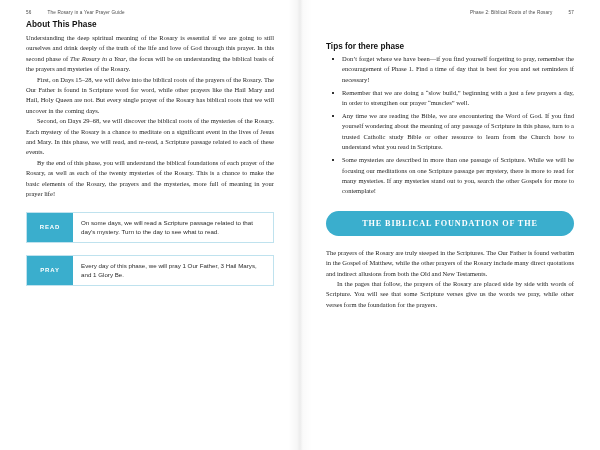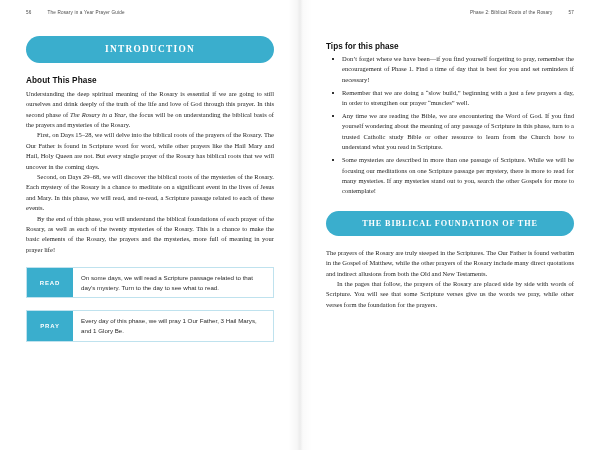--- a/index.html
+++ b/index.html
@@ -178,23 +178,20 @@
 
 <div class="spread">
 
   <div class="page page-left">
 
     <div class="runhead left">
       <span class="folio">56</span>
       <span>The Rosary in a Year Prayer Guide</span>
     </div>
 
-    <div class="banner intro" style="background-color: rgb(58, 174, 205);">
-      <span>INTRODUCTION</span>
-    </div>
 
     <h2 class="section-head">About This Phase</h2>
 
     <p class="body">Understanding the deep spiritual meaning of the Rosary is essential if we are going to still ourselves and drink deeply of the truth of the life and love of God through this prayer. In this second phase of <span class="italic">The Rosary in a Year</span>, the focus will be on understanding the biblical basis of the prayers and mysteries of the Rosary.</p>
 
     <p class="body">First, on Days 15–28, we will delve into the biblical roots of the prayers of the Rosary. The Our Father is found in Scripture word for word, while other prayers like the Hail Mary and Hail, Holy Queen are not. But every single prayer of the Rosary has biblical roots that we will uncover in the coming days.</p>
 
     <p class="body">Second, on Days 29–68, we will discover the biblical roots of the mysteries of the Rosary. Each mystery of the Rosary is a chance to meditate on a significant event in the lives of Jesus and Mary. In this phase, we will read, and re-read, a Scripture passage related to each of these events.</p>
 
     <p class="body">By the end of this phase, you will understand the biblical foundations of each prayer of the Rosary, as well as each of the twenty mysteries of the Rosary. This is a chance to make the basic elements of the Rosary, the prayers and the mysteries, more full of meaning in your prayer life!</p>
@@ -211,21 +208,21 @@
 
   </div>
 
   <div class="page page-right">
 
     <div class="runhead right">
       <span>Phase 2: Biblical Roots of the Rosary</span>
       <span class="folio">57</span>
     </div>
 
-    <h2 class="tips-head" style="margin-top:22px;">Tips for this phase</h2>
+    <h2 class="tips-head" style="margin-top:22px;">Tips for there phase</h2>
 
     <ul class="tips">
       <li>
         <span class="bullet"></span>
         <span>Don’t forget where we have been—if you find yourself forgetting to pray, remember the encouragement of Phase 1. Find a time of day that is best for you and set reminders if necessary!</span>
       </li>
       <li>
         <span class="bullet"></span>
         <span>Remember that we are doing a “slow build,” beginning with a just a few prayers a day, in order to strengthen our prayer “muscles” well.</span>
       </li>

